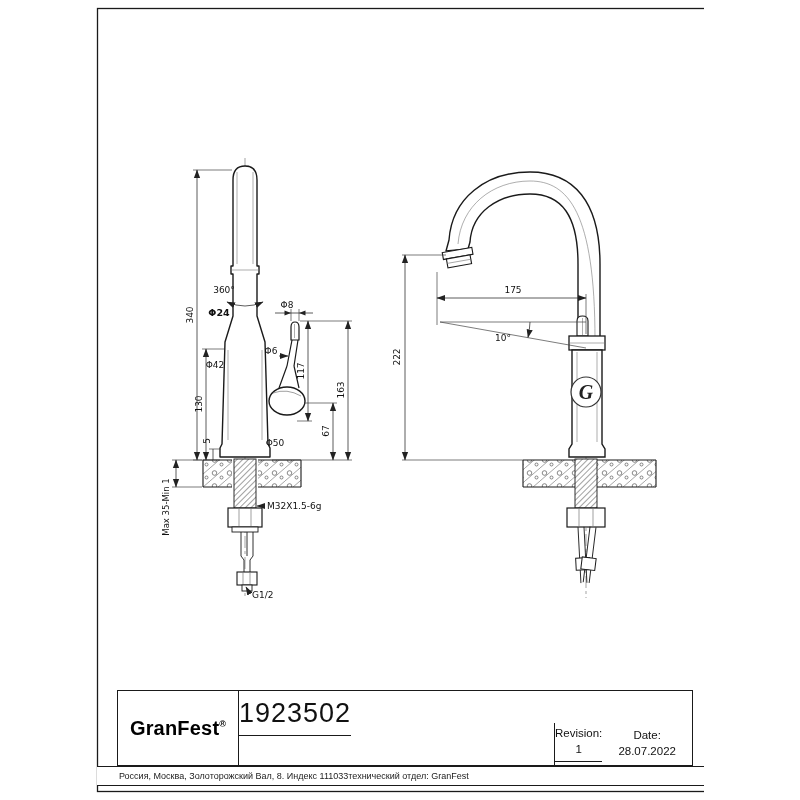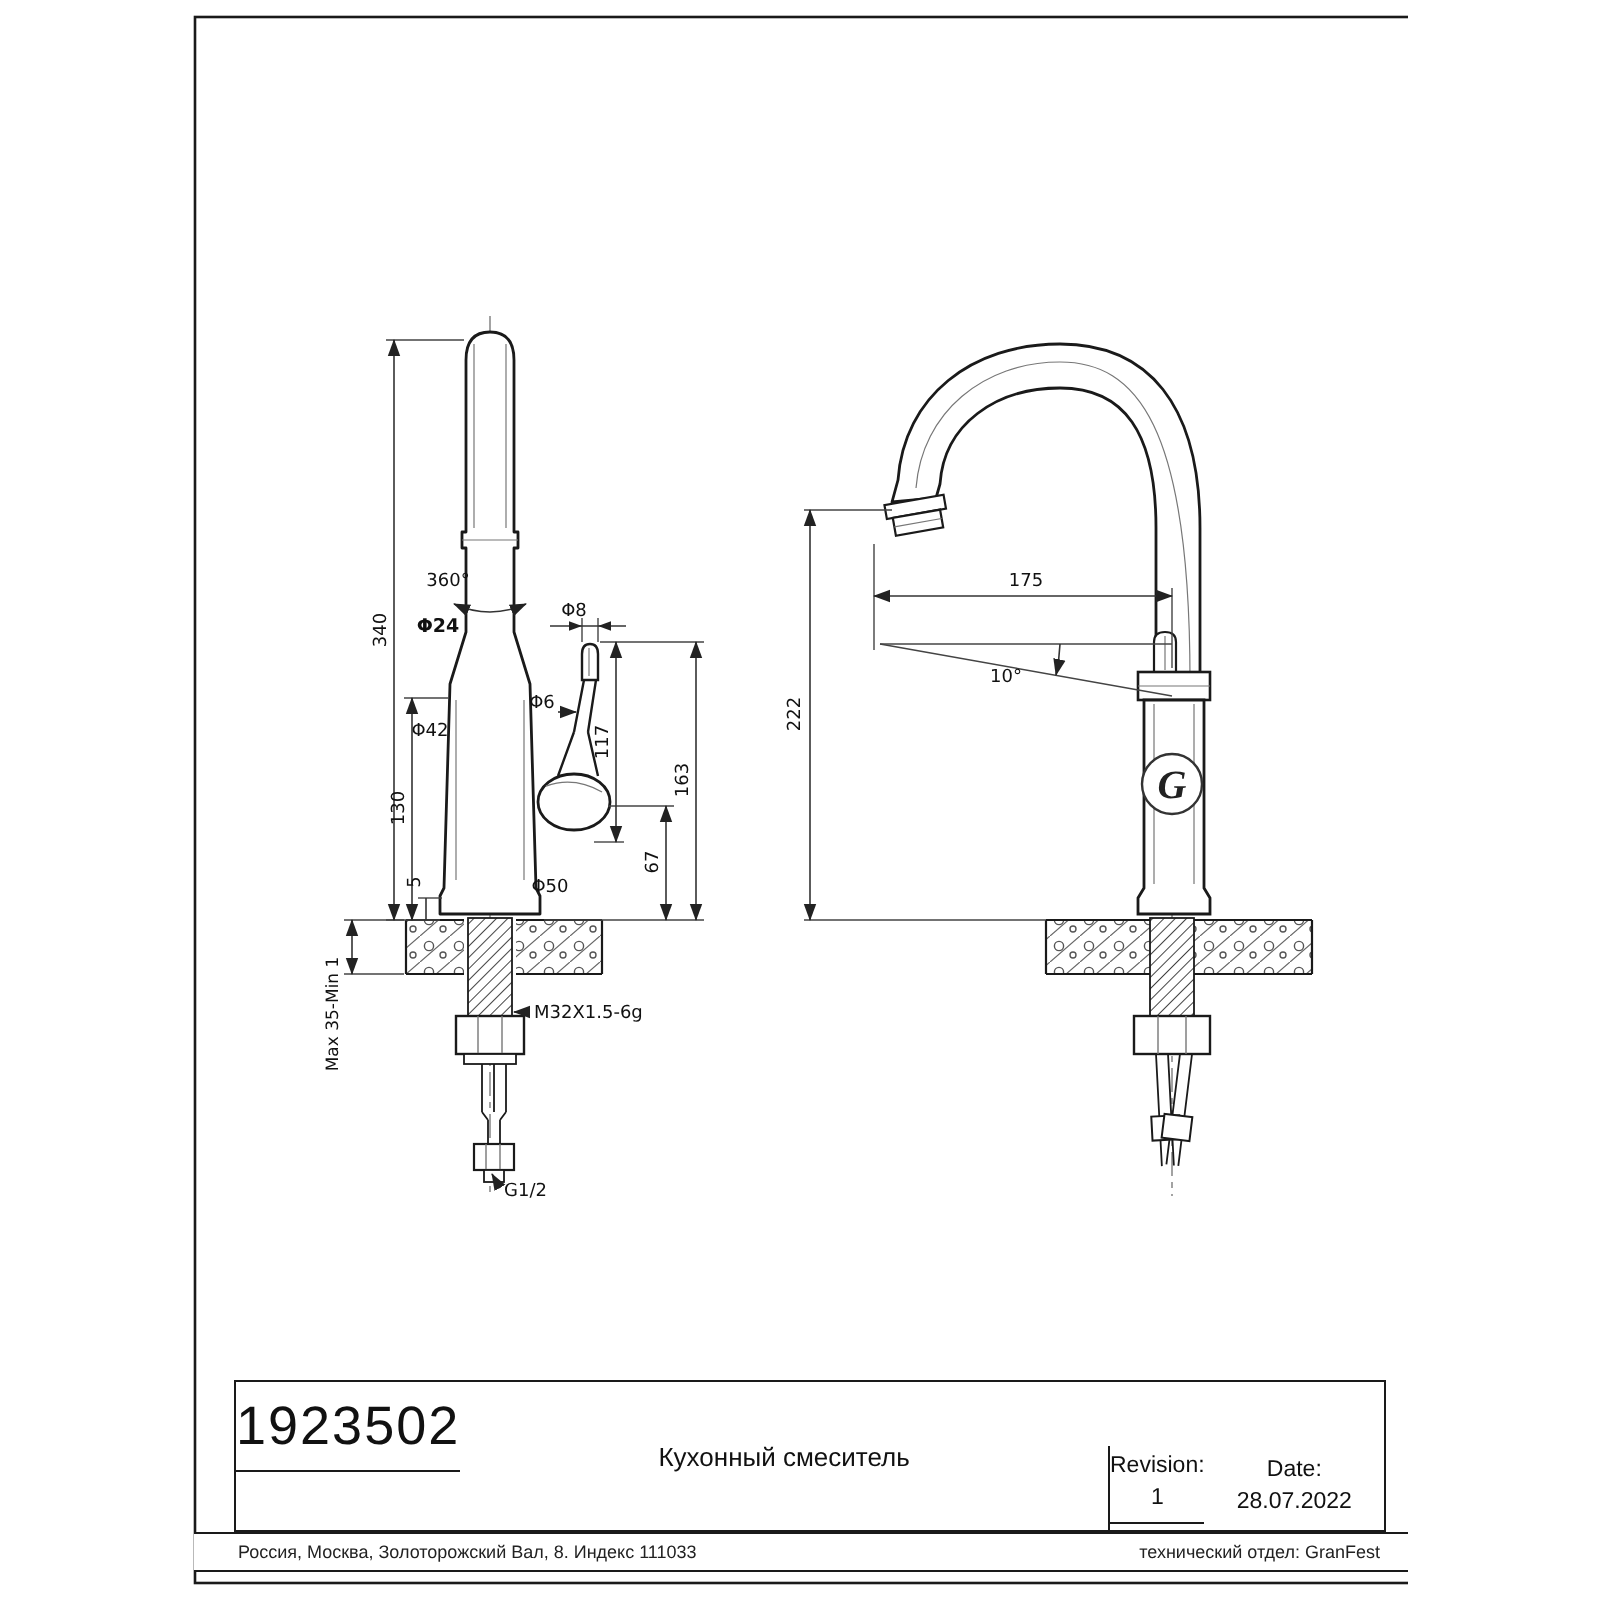--- a/index.html
+++ b/index.html
@@ -20,21 +20,21 @@
     font-size:27px;letter-spacing:1px;color:#111;}
   .tb-desc{flex:1;display:flex;align-items:center;justify-content:center;font-size:13px;}
   .tb-right{width:137px;border-left:1.4px solid #1a1a1a;display:flex;flex-direction:row;margin-top:32px;}
   .tb-rev,.tb-date{display:flex;flex-direction:column;align-items:center;justify-content:center;
     font-size:11.5px;line-height:1.35;}
   .tb-rev{height:38px;border-bottom:1px solid #1a1a1a;}
   .tb-date{flex:1;}
 
   .footerstrip{position:absolute;left:97px;top:766px;width:615px;height:20px;box-sizing:border-box;
     border-top:1px solid #1a1a1a;border-bottom:1px solid #1a1a1a;display:flex;align-items:center;
-    justify-content:space-between;padding:0 22px;font-size:9px;color:#222;background:#fff;}
+    padding:0 22px;font-size:9px;color:#222;background:#fff;}
 </style>
 </head>
 <body>
 
 <div class="sheet">
 
 <svg class="draw" width="800" height="800" viewBox="0 0 800 800">
   <defs>
     <marker id="ar" markerWidth="9" markerHeight="8" refX="8" refY="4" orient="auto-start-reverse" markerUnits="userSpaceOnUse">
       <path d="M0,0.9 L8.5,4 L0,7.1 Z" fill="#222"></path>
@@ -203,23 +203,25 @@
       <path d="M405,255 V460" marker-start="url(#ar)" marker-end="url(#ar)"></path>
       <path d="M530,322 A90,90 0 0 1 528,337.5" marker-end="url(#ar)"></path>
     </g>
     <text class="dt" x="513" y="293" text-anchor="middle">175</text>
     <text class="dt" x="503" y="341" text-anchor="middle">10°</text>
     <text class="dt" transform="translate(400,357) rotate(-90)" text-anchor="middle">222</text>
   </g>
 </svg>
 
 <div class="titleblock">
+  <div class="tb-brand">
+    <span class="brand-text"><span>GranFest</span><span class="brand-sup">®</span></span>
+  </div>
   <div class="tb-mid">
     <div class="tb-num">1923502</div>
-    <div class="tb-desc">Кухонный смеситель</div>
   </div>
   <div class="tb-right">
     <div class="tb-rev">
       <span>Revision:</span>
       <span>1</span>
     </div>
     <div class="tb-date">
       <span>Date:</span>
       <span>28.07.2022</span>
     </div>

